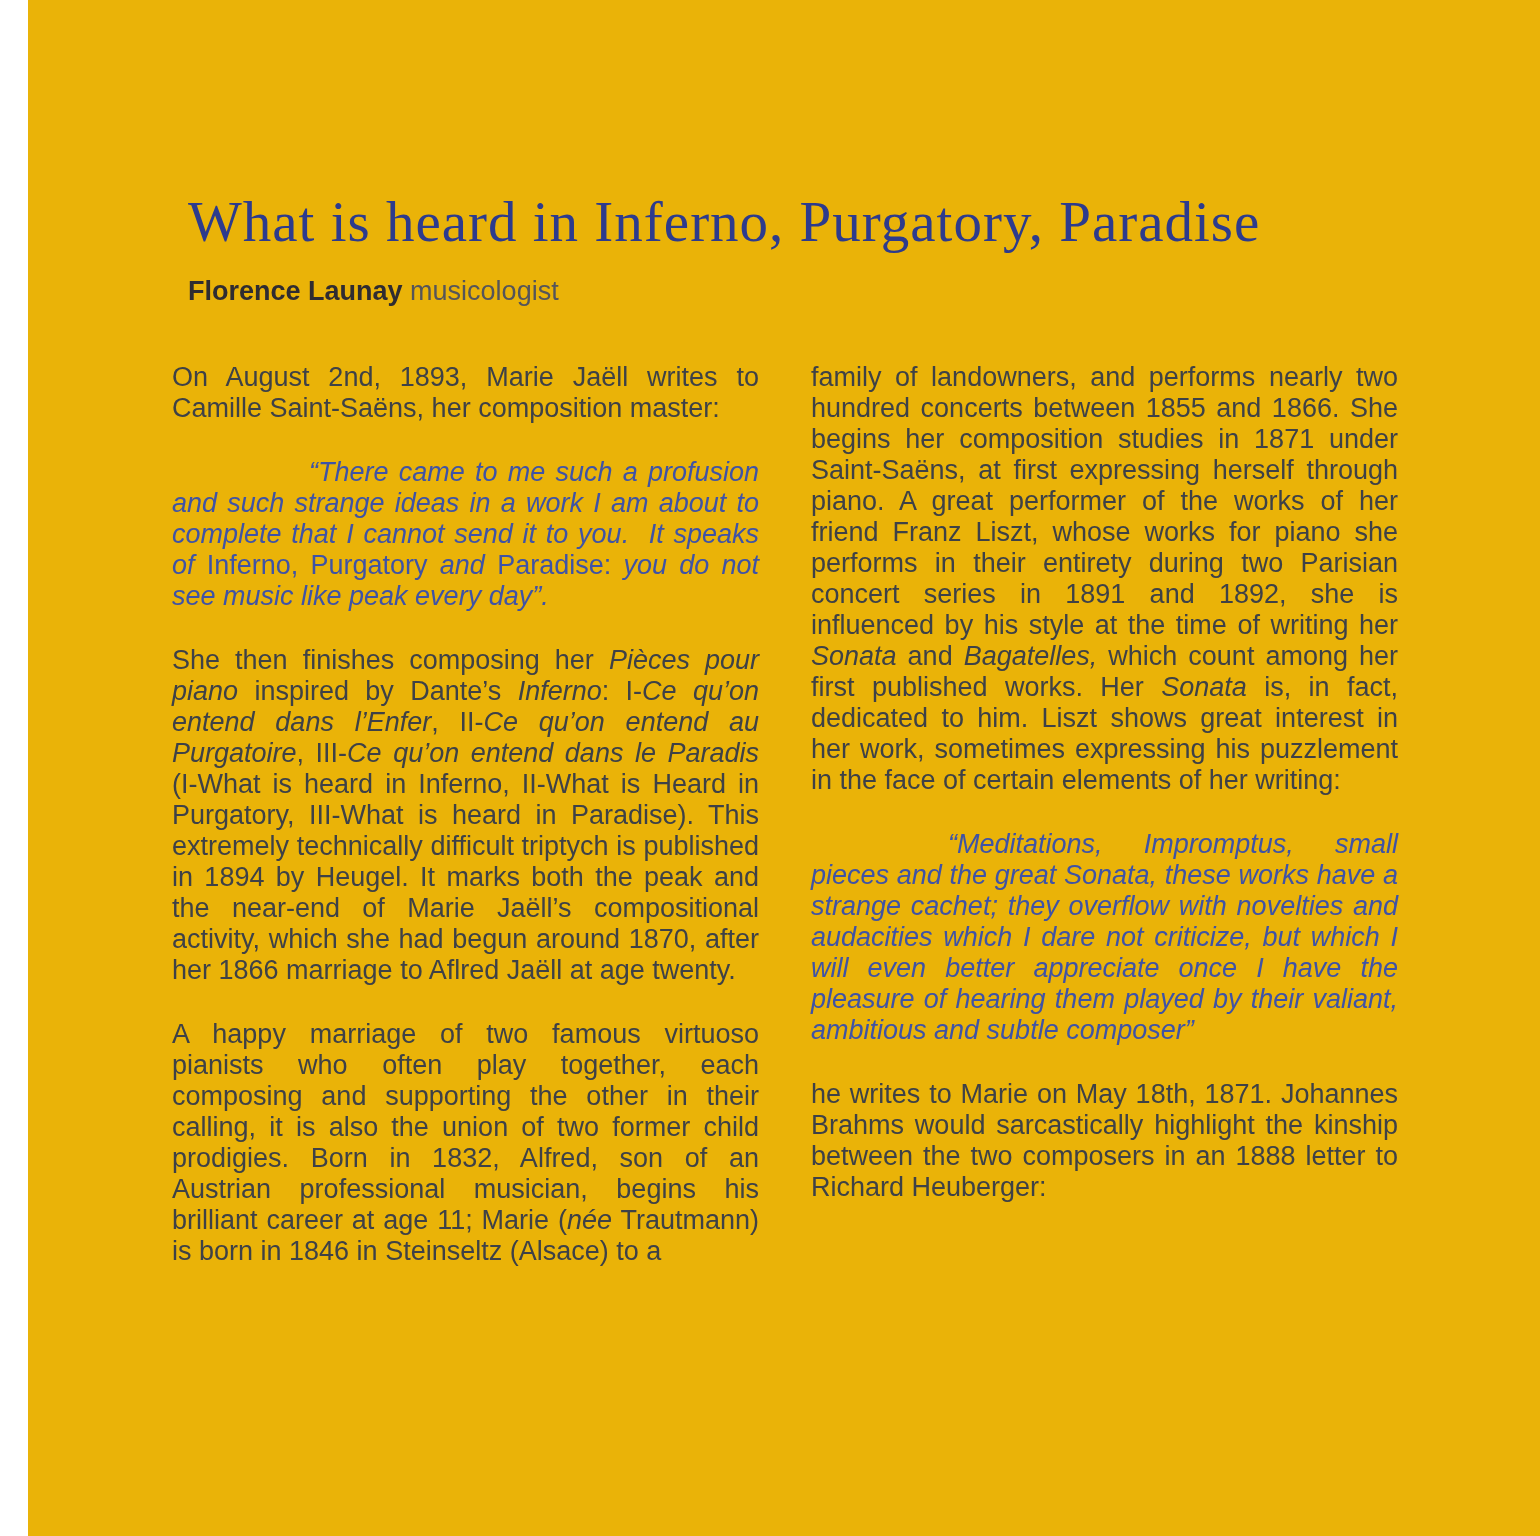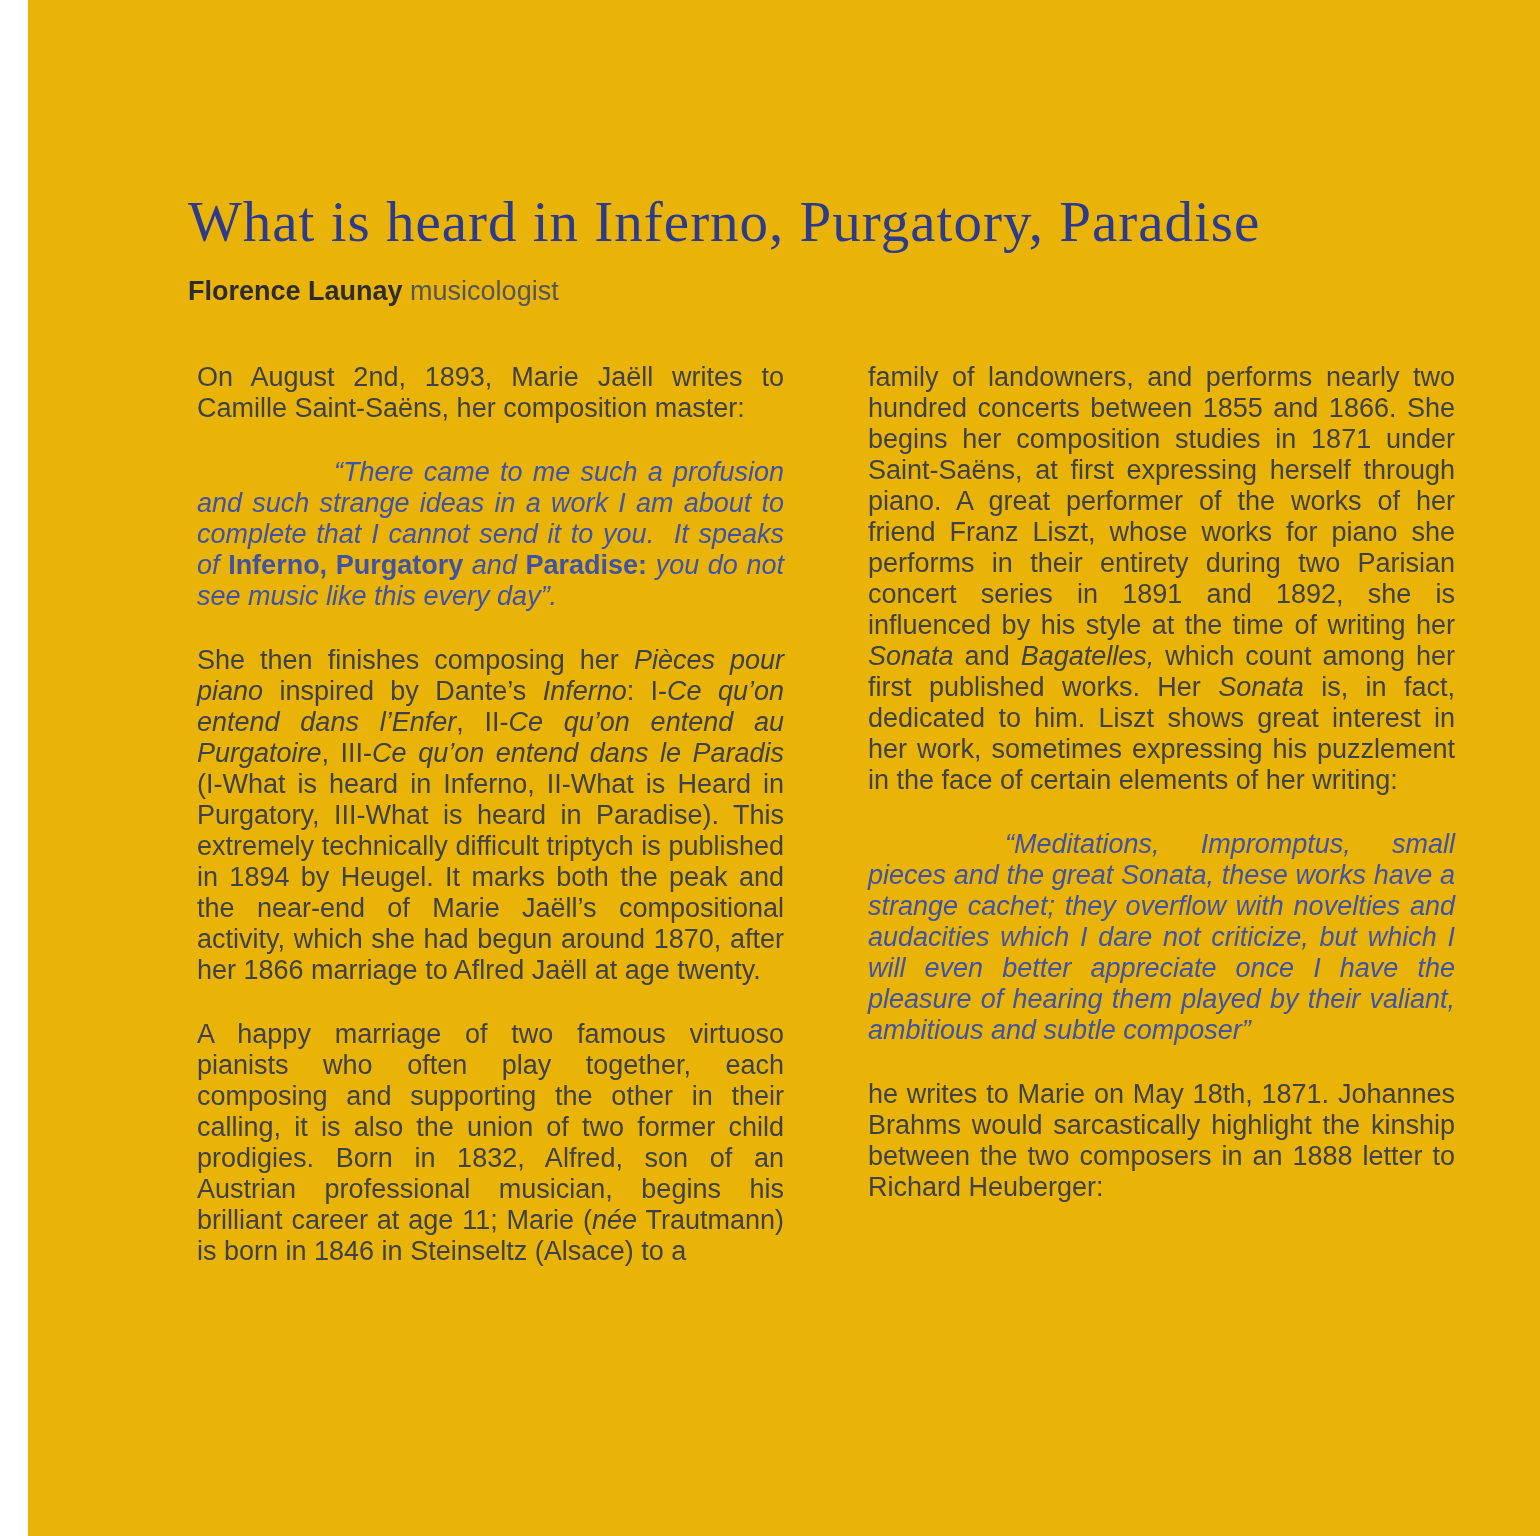--- a/index.html
+++ b/index.html
@@ -32,60 +32,60 @@
     width: 1223px;
     font-size: 27px;
     color: #55555a;
   }
   .byline .name {
     font-weight: 700;
     color: #2f2c31;
   }
   .columns {
     position: absolute;
-    left: 169px;
+    left: 144px;
     top: 362px;
     width: 1226px;
     display: flex;
-    gap: 84px;
+    gap: 52px;
   }
   .column {
     width: 587px;
     flex: 0 0 587px;
     font-size: 27px;
     line-height: 31px;
     color: #3e4147;
     text-align: justify;
   }
   .column p { margin: 0 0 33px 0; }
   .column p:last-child { margin-bottom: 0; }
   .para .italic { font-style: italic; }
   .quote {
     color: #3f53a6;
     font-style: italic;
     text-indent: 137px;
   }
-  .quote .upright { font-style: normal; font-weight: bold; }
+  .quote .upright { font-style: normal; }
 </style>
 </head>
 <body>
 
 <div class="page">
   <h1 class="title">What is heard in Inferno, Purgatory, Paradise</h1>
 
   <div class="byline">
     <span class="name">Florence Launay</span>
     <span> </span>
     <span class="role">musicologist</span>
   </div>
 
   <div class="columns">
     <div class="column">
         <p class="para"><span>On August 2nd, 1893, Marie Jaëll writes to Camille Saint-Saëns, her composition master:</span></p>
-        <p class="quote"><span>“There came to me such a profusion and such strange ideas in a work I am about to complete that I cannot send it to you.&nbsp; It speaks of </span><span class="upright">Inferno, Purgatory</span><span> and </span><span class="upright">Paradise:</span><span> you do not see music like this every day”.</span></p>
+        <p class="quote"><span>“There came to me such a profusion and such strange ideas in a work I am about to complete that I cannot send it to you.&nbsp; It speaks of </span><span class="upright">Inferno, Purgatory</span><span> and </span><span class="upright">Paradise:</span><span> you do not see music like peak every day”.</span></p>
         <p class="para"><span>She then finishes composing her </span><span class="italic">Pièces pour piano</span><span> inspired by Dante’s </span><span class="italic">Inferno</span><span>: I-</span><span class="italic">Ce qu’on entend dans l’Enfer</span><span>, II-</span><span class="italic">Ce qu’on entend au Purgatoire</span><span>, III-</span><span class="italic">Ce qu’on entend dans le Paradis</span><span> (I-What is heard in Inferno, II-What is Heard in Purgatory, III-What is heard in Paradise). This extremely technically difficult triptych is published in 1894 by Heugel. It marks both the peak and the near-end of Marie Jaëll’s compositional activity, which she had begun around 1870, after her 1866 marriage to Aflred Jaëll at age twenty.</span></p>
         <p class="para"><span>A happy marriage of two famous virtuoso pianists who often play together, each composing and supporting the other in their calling, it is also the union of two former child prodigies. Born in 1832, Alfred, son of an Austrian professional musician, begins his brilliant career at age 11; Marie (</span><span class="italic">née</span><span> Trautmann) is born in 1846 in Steinseltz (Alsace) to a</span></p>
       </div>
     <div class="column">
         <p class="para"><span>family of landowners, and performs nearly two hundred concerts between 1855 and 1866. She begins her composition studies in 1871 under Saint-Saëns, at first expressing herself through piano. A great performer of the works of her friend Franz Liszt, whose works for piano she performs in their entirety during two Parisian concert series in 1891 and 1892, she is influenced by his style at the time of writing her </span><span class="italic">Sonata</span><span> and </span><span class="italic">Bagatelles,</span><span> which count among her first published works. Her </span><span class="italic">Sonata</span><span> is, in fact, dedicated to him. Liszt shows great interest in her work, sometimes expressing his puzzlement in the face of certain elements of her writing:</span></p>
         <p class="quote"><span>“Meditations, Impromptus, small pieces and the great Sonata, these works have a strange cachet; they overflow with novelties and audacities which I dare not criticize, but which I will even better appreciate once I have the pleasure of hearing them played by their valiant, ambitious and subtle composer”</span></p>
         <p class="para"><span>he writes to Marie on May 18th, 1871. Johannes Brahms would sarcastically highlight the kinship between the two composers in an 1888 letter to Richard Heuberger:</span></p>
       </div>
   </div>
 </div>

